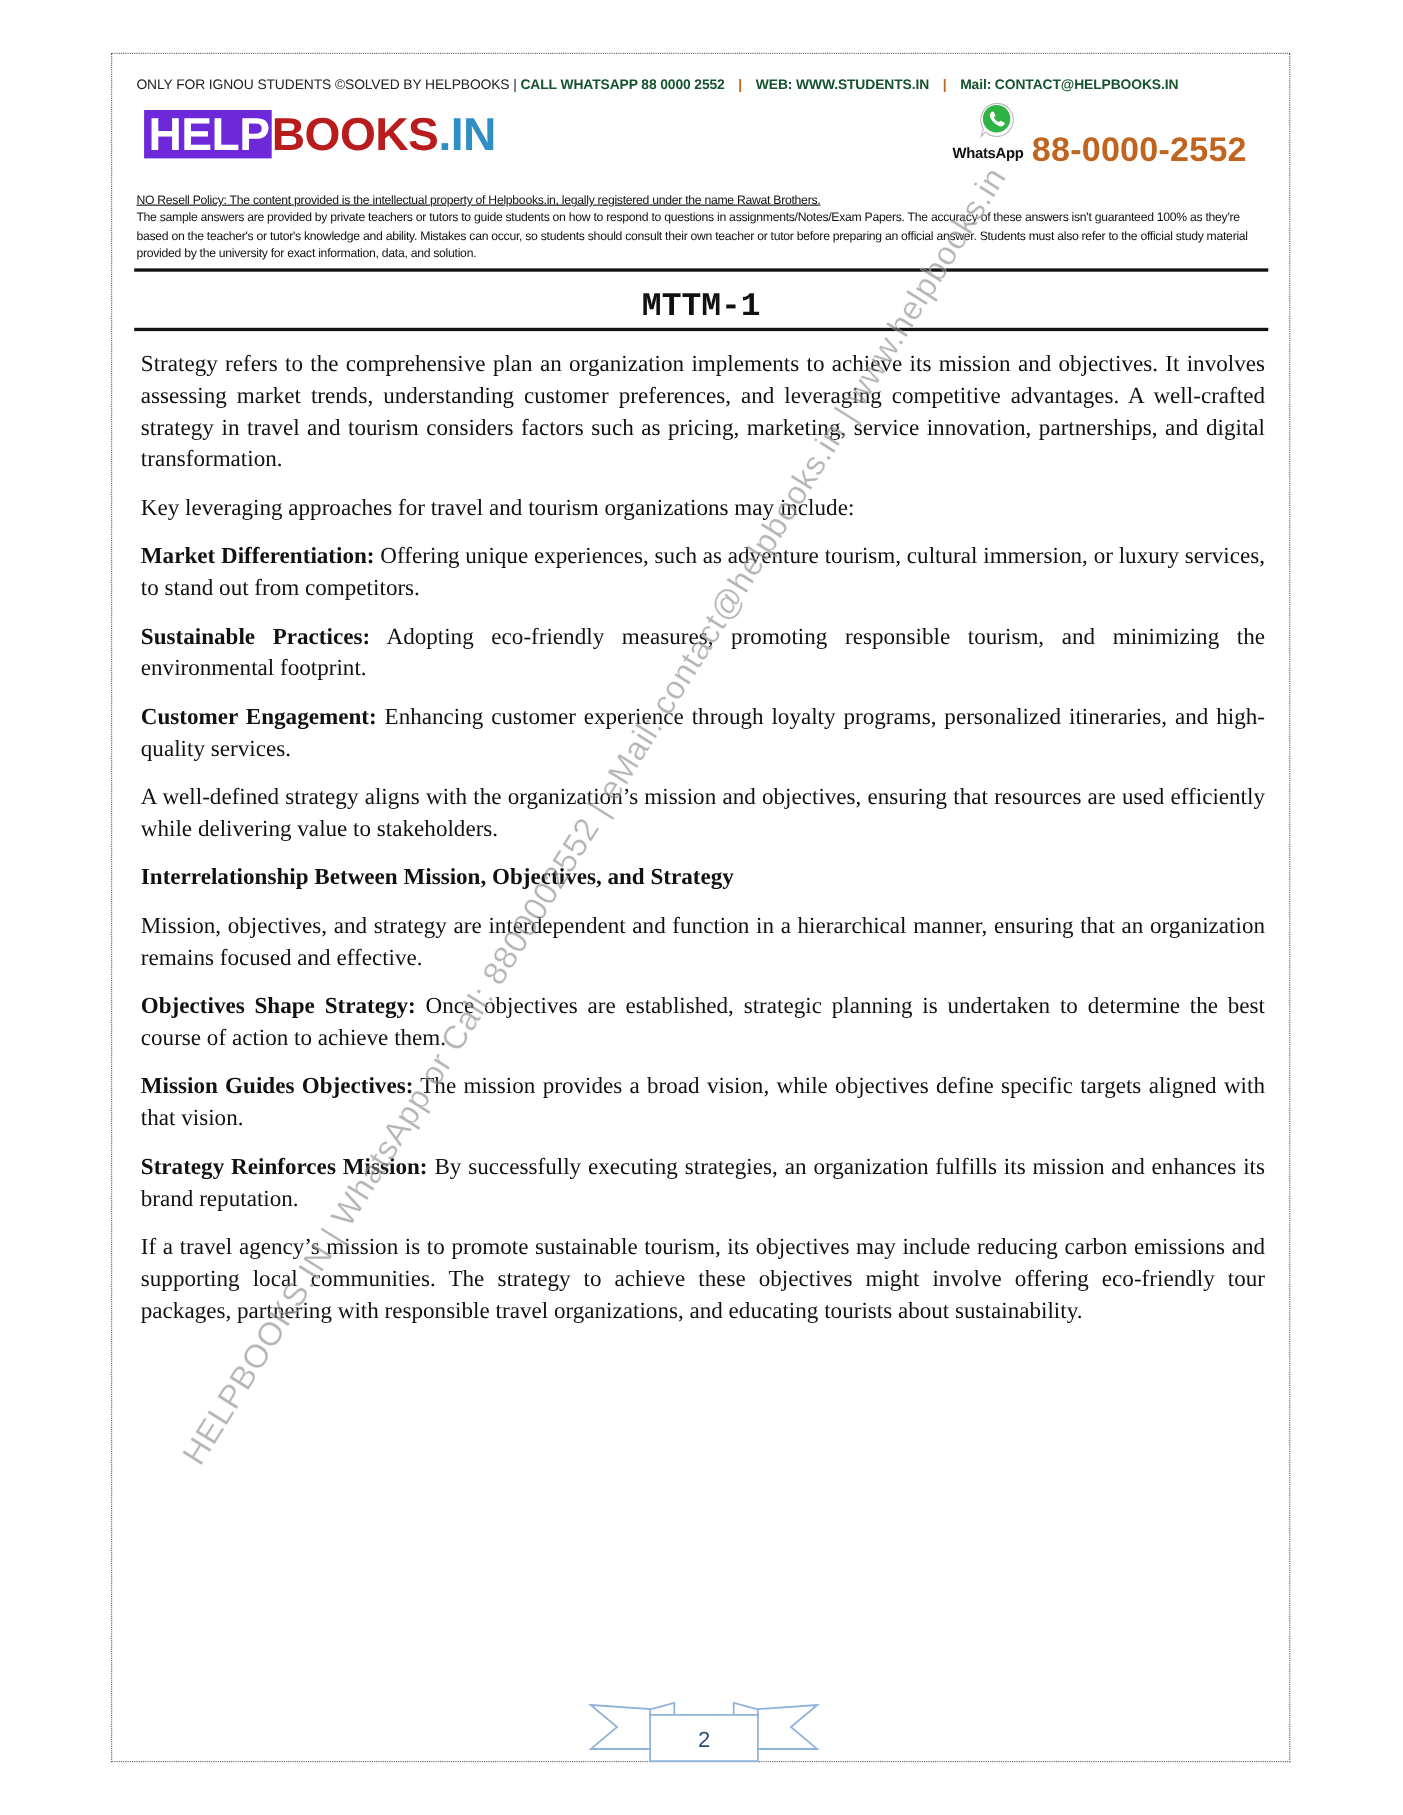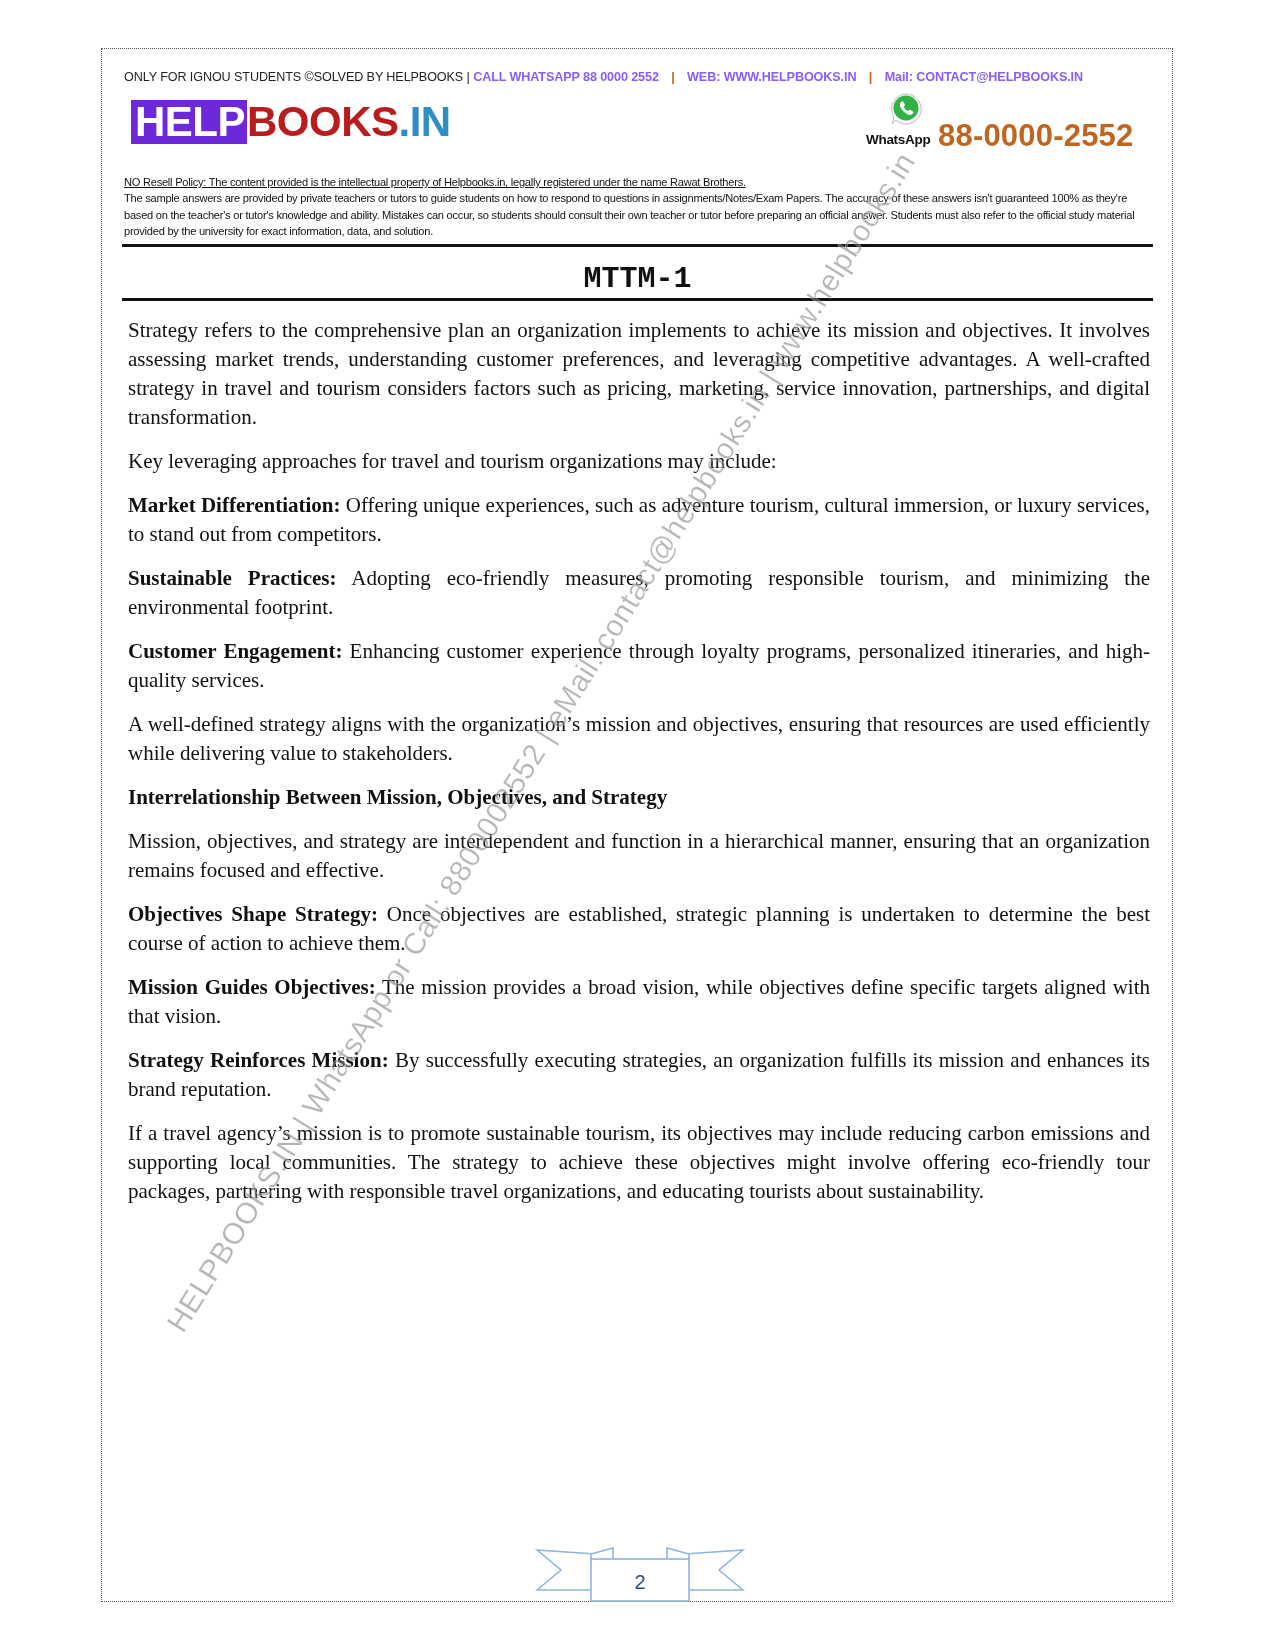--- a/index.html
+++ b/index.html
@@ -6,21 +6,21 @@
   body { width:1275px; height:1650px; position:relative; overflow:hidden; }
   .page-border {
     position:absolute; left:101px; top:48px; width:1072px; height:1554px;
     border:1px dotted #555; box-sizing:border-box;
   }
   .topline {
     position:absolute; left:124px; top:70px; width:1020px;
     font-family:"Liberation Sans", sans-serif; font-size:12.6px; color:#222;
     white-space:nowrap; letter-spacing:-0.1px;
   }
-  .topline .accent { color:#8b5cf6; font-weight:bold;text-align:center; }
+  .topline .accent { color:#14532d; font-weight:bold;text-align:center; }
   .topline .sep { color:#c0651f; font-weight:bold; margin:0 9px; }
   .logo {
     position:absolute; left:131px; top:100px; height:44px;
     font-family:"Liberation Sans", sans-serif; font-weight:bold; font-size:42px;
     line-height:44px; white-space:nowrap; letter-spacing:-0.5px;
   }
   .logo .help { background:#6d28d9; color:#fff; padding:0 2px 0 4px; display:inline-block; height:44px; }
   .logo .books { color:#b91c1c; }
   .logo .tld { color:#2f8fc4; }
   .wa-icon {
@@ -66,21 +66,21 @@
 </style>
 </head>
 <body>
 
 <div class="page-border"></div>
 
 <div class="topline">
   <span>ONLY FOR IGNOU STUDENTS ©SOLVED BY HELPBOOKS |</span>
   <span class="accent">CALL WHATSAPP 88 0000 2552</span>
   <span class="sep">|</span>
-  <span class="accent">WEB: WWW.HELPBOOKS.IN</span>
+  <span class="accent">WEB: WWW.STUDENTS.IN</span>
   <span class="sep">|</span>
   <span class="accent">Mail: CONTACT@HELPBOOKS.IN</span>
 </div>
 
 <div class="logo">
   <span class="help">HELP</span><span class="books">BOOKS</span><span class="tld">.IN</span>
 </div>
 
 <svg class="wa-icon" viewBox="0 0 34 34">
   <path d="M17 2 A15 15 0 1 1 7 28 L3 32 L5 25 A15 15 0 0 1 17 2 Z" fill="#ffffff" stroke="#bbbbbb" stroke-width="1"></path>

